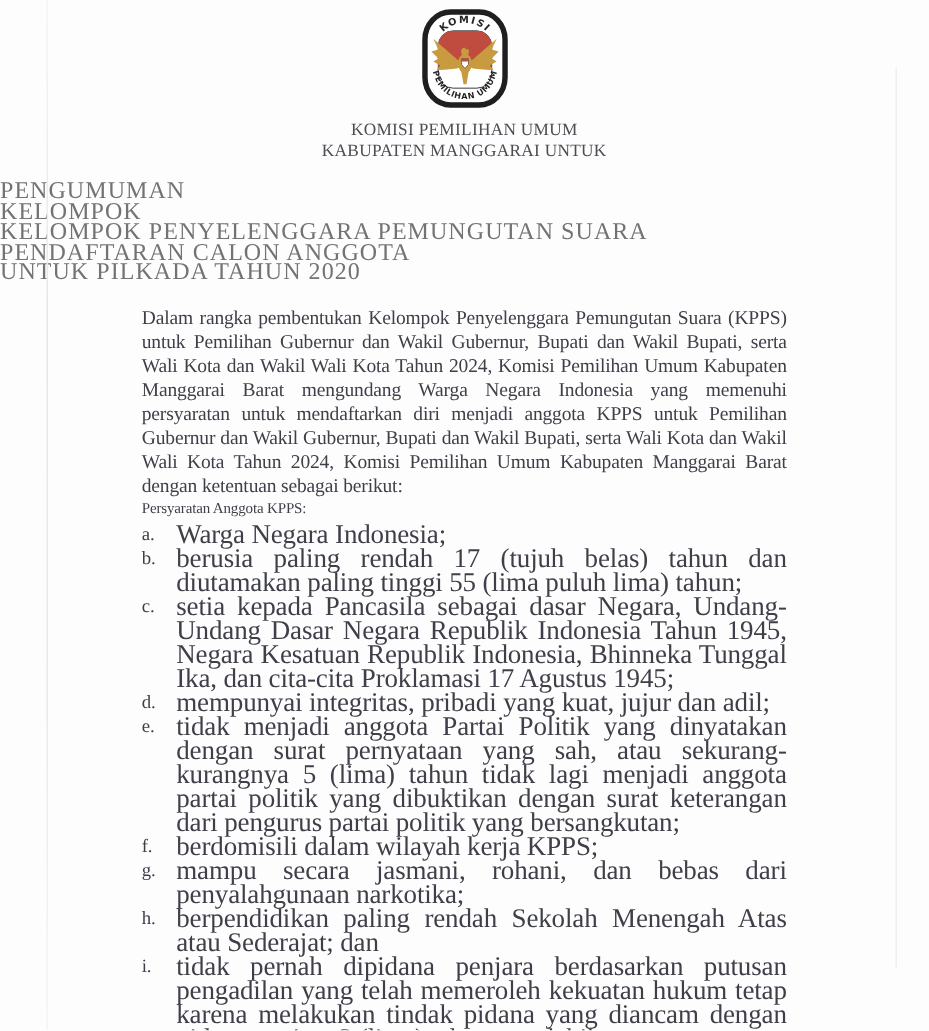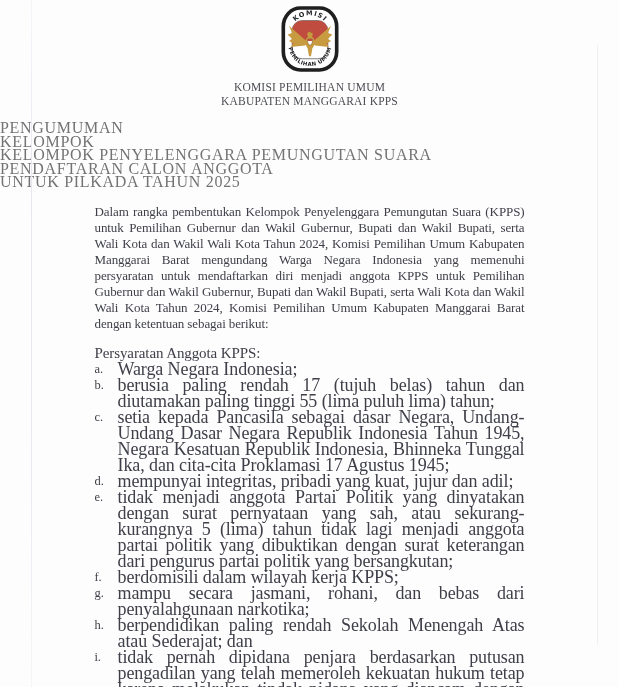--- a/index.html
+++ b/index.html
@@ -49,22 +49,21 @@
 
   .content { width: 430px; margin: 15px auto 0 auto; }
 
   .intro {
     text-align: justify;
     font-size: 13px; line-height: 16px;
     letter-spacing: -0.1px;
   }
 
   .req-heading {
-    margin-top: 13px;
-    font-size: 15px; line-height: 16px;
+    font-size: 10px; line-height: 16px;
     letter-spacing: -0.1px;
   }
 
   .req-item { display: flex; }
   .req-label {
     flex: none; width: 23px;
     font-size: 12.5px; line-height: 16px;
     letter-spacing: -0.1px;
   }
   .req-text {
@@ -101,29 +100,29 @@
       <path d="M44,40 l3.5,-2 -1.2,3.2 z" fill="#8a6a28"></path>
       <path d="M40.5,50 h7 v6 l-3.5,4 -3.5,-4 z" fill="#ffffff" stroke="#55442a" stroke-width="0.7"></path>
       <path d="M40.5,50 h7 v3 h-7 z" fill="#c04b3f"></path>
     </g>
     <text class="t-top"><textPath href="#arcTop" startOffset="50%" text-anchor="middle">KOMISI</textPath></text>
     <text class="t-bottom"><textPath href="#arcBottom" startOffset="50%" text-anchor="middle">PEMILIHAN UMUM</textPath></text>
   </svg>
 
   <div class="org">
     <div>KOMISI PEMILIHAN UMUM</div>
-    <div>KABUPATEN MANGGARAI KPPS</div>
+    <div>KABUPATEN MANGGARAI UNTUK</div>
   </div>
 
   <div class="announce">
     <div>PENGUMUMAN</div>
     <div>KELOMPOK</div>
     <div>KELOMPOK PENYELENGGARA PEMUNGUTAN SUARA</div>
     <div>PENDAFTARAN CALON ANGGOTA</div>
-    <div>UNTUK PILKADA TAHUN 2025</div>
+    <div>UNTUK PILKADA TAHUN 2020</div>
   </div>
 
   <div class="content">
     <div class="intro">Dalam rangka pembentukan Kelompok Penyelenggara Pemungutan Suara (KPPS) untuk Pemilihan Gubernur dan Wakil Gubernur, Bupati dan Wakil Bupati, serta Wali Kota dan Wakil Wali Kota Tahun 2024, Komisi Pemilihan Umum Kabupaten Manggarai Barat mengundang Warga Negara Indonesia yang memenuhi persyaratan untuk mendaftarkan diri menjadi anggota KPPS untuk Pemilihan Gubernur dan Wakil Gubernur, Bupati dan Wakil Bupati, serta Wali Kota dan Wakil Wali Kota Tahun 2024, Komisi Pemilihan Umum Kabupaten Manggarai Barat dengan ketentuan sebagai berikut:</div>
 
     <div class="req-heading">Persyaratan Anggota KPPS:</div>
 
     <div>
       <div class="req-item">
         <div class="req-label">a.</div>

